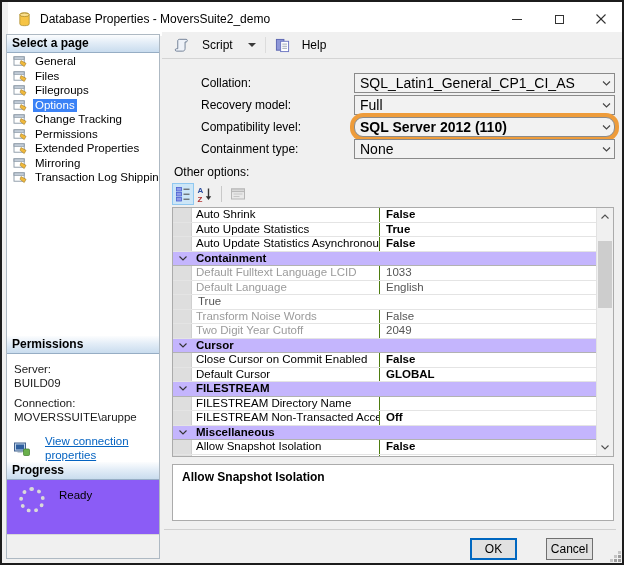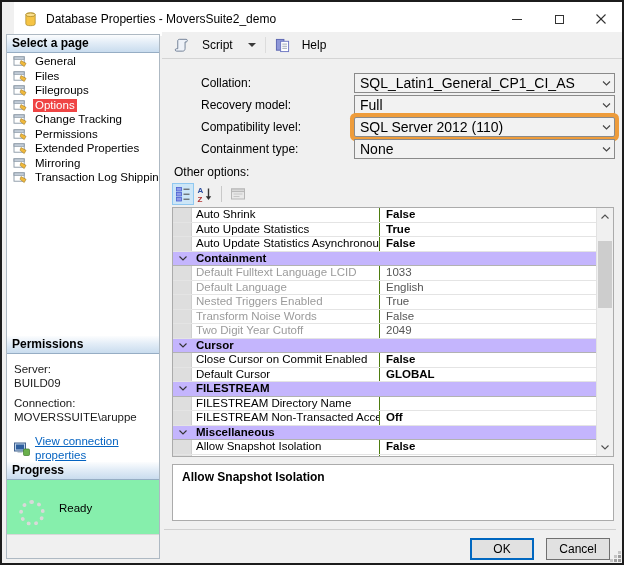--- a/index.html
+++ b/index.html
@@ -7,21 +7,21 @@
     font-family: "Liberation Sans", "DejaVu Sans", sans-serif;
     background:#fff;
     width:624px; height:565px;
   }
   .window {
     position:relative; width:624px; height:565px;
     border:2px solid #1c1c1c; background:#f0f0f0; overflow:hidden;
   }
   
   .titlebar {
-    position:absolute; top:0; left:12px; right:0; height:34px;
+    position:absolute; top:0; left:6px; right:0; height:34px;
     background:#fff; display:flex; align-items:center;
   }
   .db-icon { margin-left:9px; width:15px; height:17px; display:inline-flex; }
   .title { margin-left:8px; font-size:12px; color:#000; }
   .win-controls { margin-left:auto; display:flex; height:100%; }
   .win-btn { width:42px; height:100%; display:flex; align-items:center; justify-content:center; cursor:default; }
   .glyph-min { width:10px; height:1px; background:#333; display:block; }
   .glyph-max { width:9px; height:9px; border:1px solid #333; display:block; }
   
   .sidebar {
@@ -30,48 +30,48 @@
   }
   .pane-header {
     height:18px; flex:0 0 18px; padding-left:5px; font-size:12px; font-weight:bold; color:#000;
     line-height:17px; background:linear-gradient(180deg,#fcfdfe 0%,#e3edf7 45%,#c9dcee 100%);
     border-bottom:1px solid #96adc4;
   }
   .page-list { flex:0 0 283px; background:#fff; padding-top:2px; overflow:hidden; }
   .tree-item { display:flex; align-items:flex-start; height:14.5px; padding-left:6px; font-size:11.5px; color:#000; cursor:default; white-space:nowrap; }
   .tree-item .ticon { width:15px; height:13px; margin-right:5px; flex:0 0 15px; display:inline-flex; }
   .tree-item .tlabel { padding:0 2px; line-height:13px; }
-  .tree-item.selected .tlabel { background:#ef4444; color:#fff; }
+  .tree-item.selected .tlabel { background:#3b82f6; color:#fff; }
   .conn-body { flex:0 0 104px; background:#fff; padding:8px 0 0 7px; font-size:11.5px; color:#1a1a1a; line-height:13.5px; border-top:1px solid #fff; }
   .conn-gap { height:7px; }
   .link-row { display:flex; align-items:center; margin-top:11px; }
   .link-row .cicon { width:16px; height:14px; margin-right:5px; display:inline-flex; }
   .conn-link { font-size:11.5px; text-decoration:underline; cursor:pointer; }
-  .progress-body { flex:0 0 54px; background:#86efac; display:flex; align-items:flex-start; padding:20px 0 0 12px; }
+  .progress-body { flex:0 0 54px; background:#8b5cf6; display:flex; align-items:flex-start; padding:7px 0 0 12px; }
   .spinner { width:26px; height:26px; border:4px dotted #d9d9d9; border-radius:50%; flex:0 0 26px; }
   .progress-status { font-size:11.5px; margin-left:14px; margin-top:2px; color:#000; }
   .sidebar-footer { flex:1 1 auto; background:#f0f0f0; border-top:1px solid #d8d8d8; }
   
   .main { position:absolute; left:160px; top:30px; width:460px; height:531px; background:#f0f0f0; }
   .toolbar {
     position:absolute; top:0; left:0; right:0; height:27px;
     display:flex; align-items:center; padding-left:6px;
     border-bottom:1px solid #d4d4d4; background:#f0f0f0;
   }
   .tb-btn { display:flex; align-items:center; gap:12px; padding:2px 5px; font-size:12px; color:#000; cursor:default; }
   .tb-caret { width:0; height:0; border-left:4px solid transparent; border-right:4px solid transparent; border-top:4px solid #3a3a3a; margin-left:3px; }
   .tb-sep { width:1px; height:16px; background:#dcdcdc; margin:0 4px; }
   
   .form-row { position:absolute; left:0; right:0; height:20px; }
   .f-label { position:absolute; left:39px; top:3px; font-size:12px; color:#000; }
   .combo {
     position:absolute; left:192px; top:0; width:261px; height:20px;
     background:#f2f2f2; border:1px solid #8a8a8a; display:flex; align-items:center; cursor:default;
   }
-  .form-row.highlighted .combo { border-radius:2px; }
+  .form-row.highlighted .combo { border-radius:9px;font-weight:bold; }
   .combo-val { font-size:14px; color:#000; padding-left:5px; white-space:nowrap; overflow:hidden; flex:1; }
   .combo-arrow { width:16px; display:flex; justify-content:center; flex:0 0 16px; }
   .other-options-label { position:absolute; left:12px; top:133px; font-size:12px; color:#000; }
   .mini-toolbar { position:absolute; left:10px; top:151px; display:flex; align-items:center; height:22px; }
   .mini-btn { width:22px; height:22px; display:flex; align-items:center; justify-content:center; border:1px solid transparent; }
   .mini-btn.selected { background:#cde6f7; border:1px solid #90c8f0; }
   .mini-btn.disabled { opacity:.9; }
   .mini-sep { width:1px; height:16px; background:#c9c9c9; margin:0 5px; }
   
   .grid { position:absolute; left:10px; top:175px; width:442px; height:250px; background:#fff; border:1px solid #ababab; overflow:hidden; }
@@ -88,21 +88,21 @@
   
   .vscroll { position:absolute; top:0; right:0; bottom:0; width:17px; background:#f0f0f0; border-left:1px solid #e2e2e2; }
   .vs-btn { position:absolute; left:0; right:0; height:15px; display:flex; align-items:center; justify-content:center; }
   .vs-up { top:1px; } .vs-down { bottom:1px; }
   .vs-thumb { position:absolute; left:1px; right:1px; top:33px; height:67px; background:#cdcdcd; }
   
   .desc-panel { position:absolute; left:10px; top:432px; width:442px; height:57px; background:#fff; border:1px solid #ababab; }
   .desc-text { display:block; padding:5px 9px; font-size:12px; font-weight:bold; color:#000; }
   .footer-sep { position:absolute; left:2px; right:6px; top:497px; border-top:1px solid #d0d0d0; }
   .btn {
-    position:absolute; top:506px; width:64px; height:22px; font-size:12px;
+    position:absolute; top:506px; width:47px; height:22px; font-size:12px;
     font-family:"Liberation Sans","DejaVu Sans",sans-serif;
     background:#e1e1e1; color:#000; cursor:default;
   }
   .btn.ok { left:308px; border:2px solid #0067c0; }
   .btn.cancel { left:384px; border:1px solid #707070; }
   .grip { position:absolute; right:1px; bottom:1px; width:3px; height:3px; background:#9c9c9c;
     box-shadow:-4px 0 0 #9c9c9c, 0 -4px 0 #9c9c9c, -8px 0 0 #c4c4c4, 0 -8px 0 #c4c4c4, -4px -4px 0 #c4c4c4; }
 </style>
 </head>
 <body>
@@ -236,21 +236,21 @@
       <div>MOVERSSUITE\aruppe</div>
       <div class="link-row">
         <span class="cicon">
           <svg viewBox="0 0 16 14" width="16" height="14">
               <rect x="0.5" y="1" width="11" height="8" fill="#bcd2ea" stroke="#41618e"></rect>
               <rect x="2" y="2.5" width="8" height="5" fill="#2f5f9e"></rect>
               <rect x="3.5" y="9" width="5" height="1.5" fill="#8fa3b8"></rect>
               <rect x="9.5" y="7" width="6" height="6.5" rx="1" fill="#69b04b" stroke="#3e7a2a" stroke-width="0.7"></rect>
             </svg>
         </span>
-        <a class="conn-link" style="color: rgb(5, 99, 193);">View connection properties</a>
+        <a class="conn-link" style="color: rgb(5, 99, 193); margin-left: 10px;">View connection properties</a>
       </div>
     </div>
     <div class="pane-header">Progress</div>
     <div class="progress-body">
       <span class="spinner"></span>
       <span class="progress-status">Ready</span>
     </div>
     <div class="sidebar-footer"></div>
   </aside>
 
@@ -384,21 +384,20 @@
     <span class="gname">Default Fulltext Language LCID</span>
     <span class="gvalue">1033</span>
   </div>
           <div class="grow prop disabled">
     <span class="marker"></span>
     <span class="gname">Default Language</span>
     <span class="gvalue">English</span>
   </div>
           <div class="grow prop disabled">
     <span class="marker"></span>
-    <span class="gname">Nested Triggers Enabled</span>
     <span class="gvalue">True</span>
   </div>
           <div class="grow prop disabled">
     <span class="marker"></span>
     <span class="gname">Transform Noise Words</span>
     <span class="gvalue">False</span>
   </div>
           <div class="grow prop disabled">
     <span class="marker"></span>
     <span class="gname">Two Digit Year Cutoff</span>

